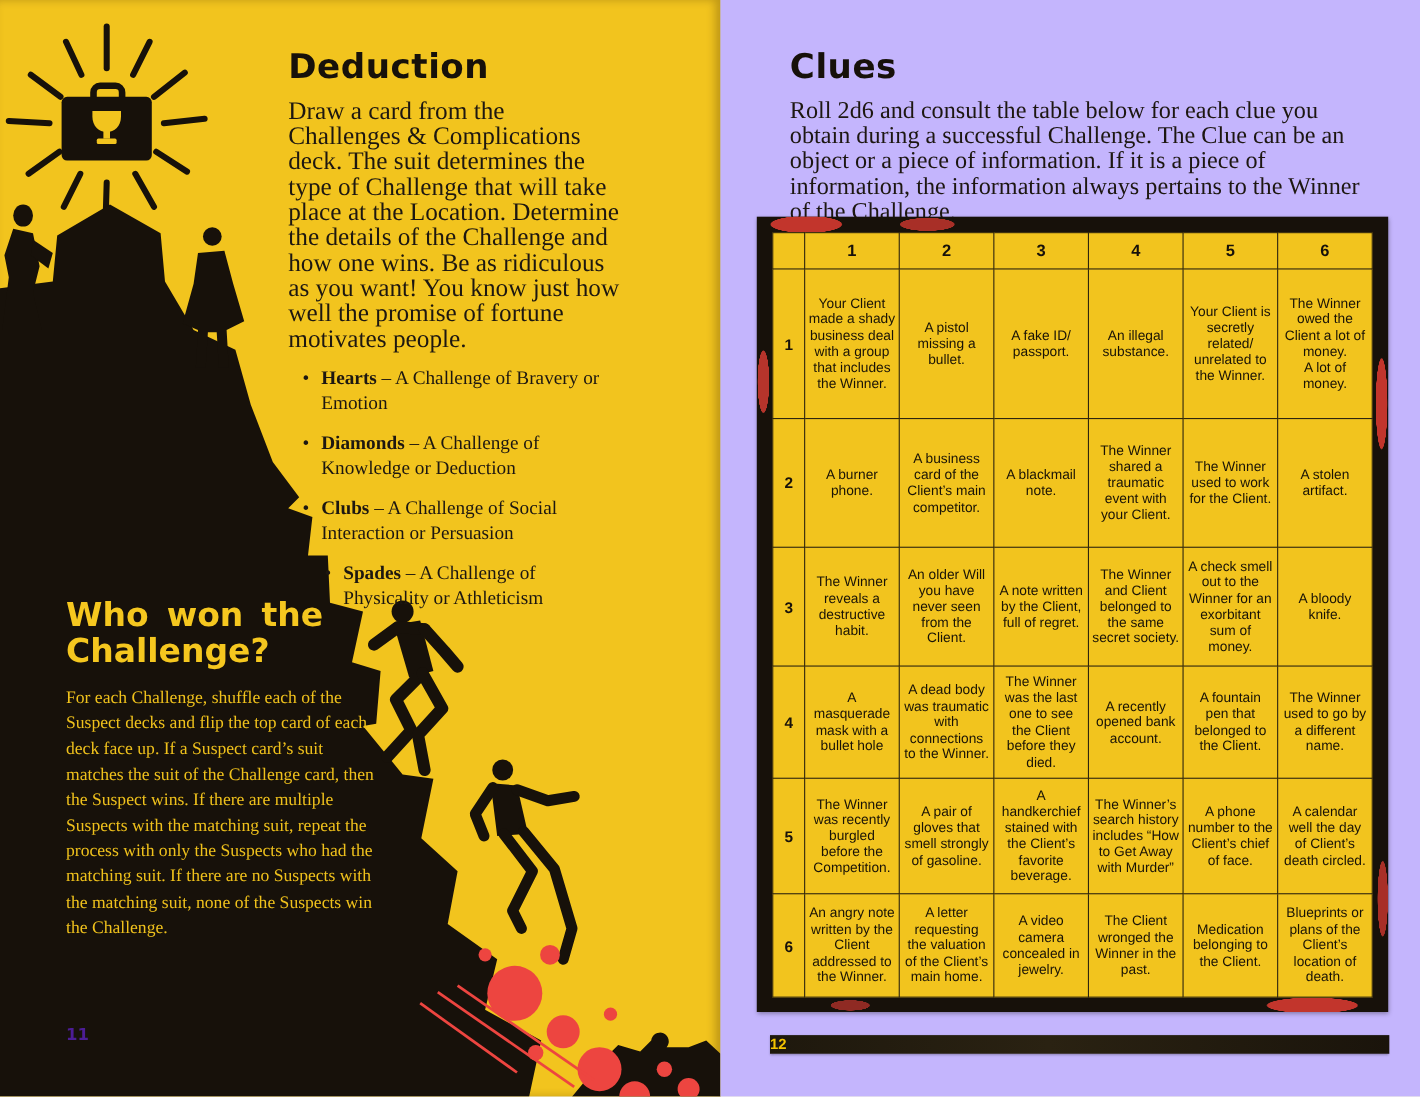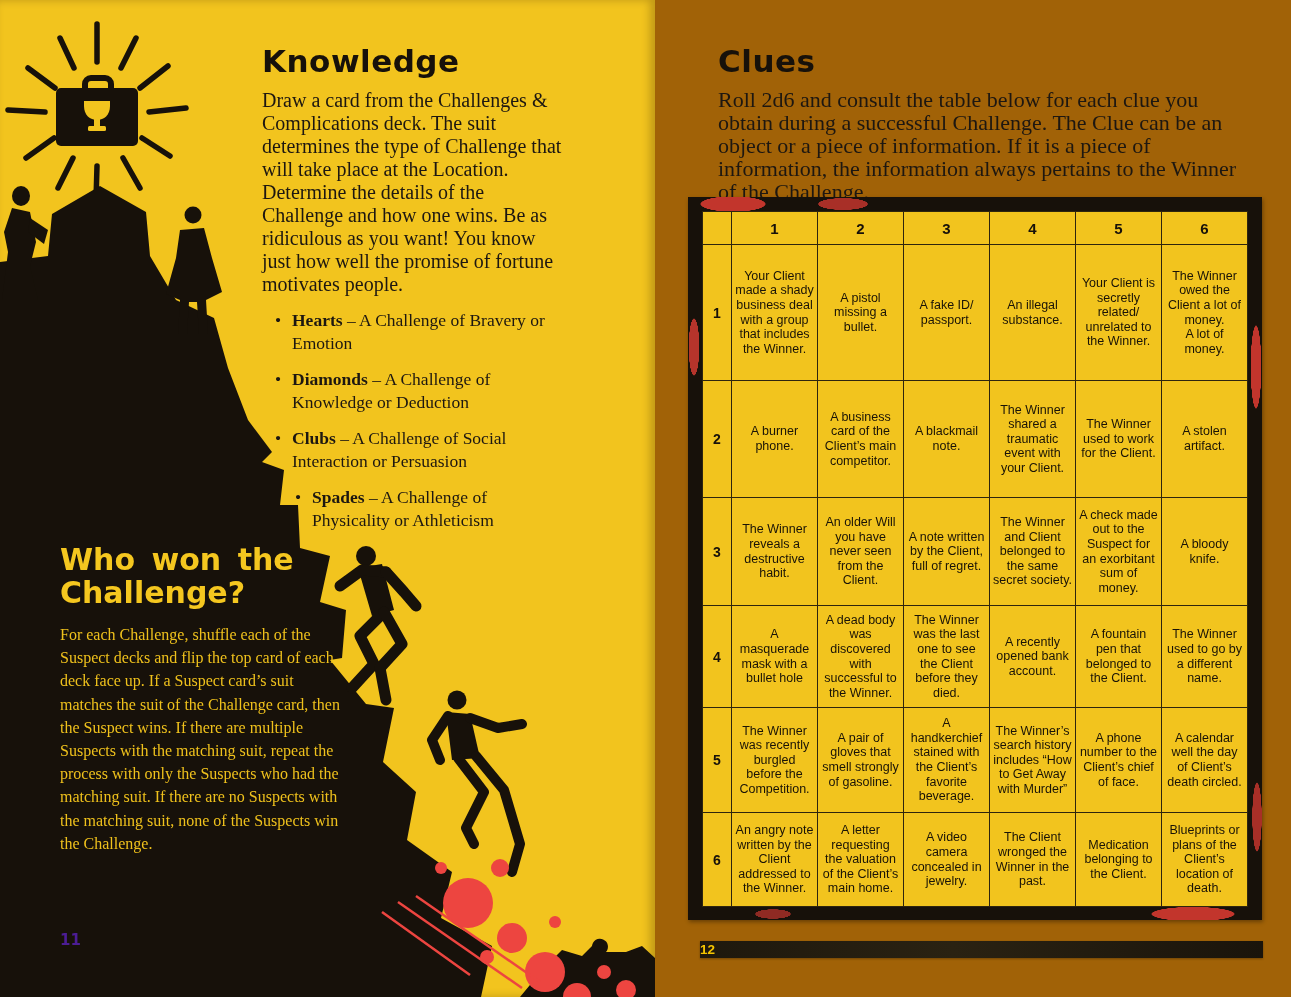--- a/index.html
+++ b/index.html
@@ -8,39 +8,39 @@
 
   
   .left-page{position:absolute;left:0;top:0;width:655px;height:997px;background:#F2C41E;
              box-shadow:inset -5px 0 8px rgba(60,40,0,.28);}
   .left-art{position:absolute;left:0;top:0;width:655px;height:997px;}
 
   .display-title{font-family:"DejaVu Sans",sans-serif;font-weight:800;color:#17110A;
                  letter-spacing:.5px;margin:0;}
   .challenges-block{position:absolute;left:262px;top:46px;width:304px;z-index:3;}
   .challenges-block h1{font-size:31px;line-height:1;margin-bottom:12px;}
-  .body-serif{font-family:"Liberation Serif",serif;font-size:20px;line-height:23px;
+  .body-serif{font-family:"Liberation Serif",serif;font-size:23px;line-height:23px;
               color:#1D1711;margin:0;}
   .suit-list{list-style:none;margin:13px 0 0;padding:0;font-family:"Liberation Serif",serif;
              font-size:17.5px;line-height:23px;color:#1D1711;}
   .suit-list li{position:relative;padding-left:30px;margin-bottom:13px;}
   .suit-list .bullet{position:absolute;left:13px;top:0;}
   .suit-list b{font-weight:700;text-align:right;}
   .suit-list li.indent-more{margin-left:20px;}
 
   .who-won-block{position:absolute;left:60px;top:510px;width:288px;z-index:3;margin-top:33px;}
   .who-won-block h2{font-family:"DejaVu Sans",sans-serif;font-weight:800;font-size:30px;
                     line-height:33px;color:#F5C71F;margin:0 0 14px;word-spacing:6px;}
   .who-won-block p{font-family:"Liberation Serif",serif;font-size:16px;line-height:23.2px;
                    color:#EFC11C;margin:0;}
   .page-num-left{position:absolute;left:60px;top:931px;z-index:3;
                  font-family:"DejaVu Sans",sans-serif;font-weight:700;font-size:15px;color:#4c1d95;}
 
   
-  .right-page{position:absolute;left:655px;top:0;width:636px;height:997px;background:#a16207;}
+  .right-page{position:absolute;left:655px;top:0;width:636px;height:997px;background:#c4b5fd;}
   .clues-block{position:absolute;left:63px;top:46px;width:522px;}
   .clues-block h1{font-size:31px;line-height:1;margin-bottom:11px;}
   .clues-block p{font-size:22px;line-height:23px;}
 
   .table-frame{position:absolute;left:33px;top:197px;width:546px;height:695px;padding:14px;
     background-color:#17110A;
     background-image:
       radial-gradient(ellipse 55px 13px at 45px 7px,  #C2352C 58%, rgba(0,0,0,0) 60%),
       radial-gradient(ellipse 42px 10px at 155px 7px, #A82F27 58%, rgba(0,0,0,0) 60%),
       radial-gradient(ellipse 9px 48px at 6px 150px,  #B5342B 58%, rgba(0,0,0,0) 60%),
@@ -155,21 +155,21 @@
           <circle cx="626" cy="990" r="10"></circle>
       </g>
       <g stroke="#ED4540" stroke-width="2.5" fill="none">
         <path d="M398,902 L522,988"></path>
           <path d="M382,912 L470,975"></path>
           <path d="M416,896 L540,982"></path>
       </g>
     </svg>
 
     <div class="challenges-block">
-      <h1 class="display-title">Knowledge</h1>
+      <h1 class="display-title">Deduction</h1>
       <p class="body-serif">Draw a card from the Challenges &amp; Complications deck. The suit determines the type of Challenge that will take place at the Location. Determine the details of the Challenge and how one wins. Be as ridiculous as you want! You know just how well the promise of fortune motivates people.</p>
       <ul class="suit-list">
         <li><span class="bullet">•</span><b>Hearts</b><span> – A Challenge of Bravery or Emotion</span></li>
         <li><span class="bullet">•</span><b>Diamonds</b><span> – A Challenge of Knowledge or Deduction</span></li>
         <li><span class="bullet">•</span><b>Clubs</b><span> – A Challenge of Social Interaction or Persuasion</span></li>
         <li class="indent-more"><span class="bullet">•</span><b>Spades</b><span> – A Challenge of Physicality or Athleticism</span></li>
       </ul>
     </div>
 
     <div class="who-won-block">
@@ -221,27 +221,27 @@
             <td>The Winner shared a traumatic event with your Client.</td>
             <td>The Winner used to work for the Client.</td>
             <td>A stolen artifact.</td>
           </tr>
           <tr>
             <th class="row-head">3</th>
             <td>The Winner reveals a destructive habit.</td>
             <td>An older Will you have never seen from the Client.</td>
             <td>A note written by the Client, full of regret.</td>
             <td>The Winner and Client belonged to the same secret society.</td>
-            <td>A check made out to the Suspect for an exorbitant sum of money.</td>
+            <td>A check smell out to the Winner for an exorbitant sum of money.</td>
             <td>A bloody knife.</td>
           </tr>
           <tr>
             <th class="row-head">4</th>
             <td>A masquerade mask with a bullet hole</td>
-            <td>A dead body was discovered with successful to the Winner.</td>
+            <td>A dead body was traumatic with connections to the Winner.</td>
             <td>The Winner was the last one to see the Client before they died.</td>
             <td>A recently opened bank account.</td>
             <td>A fountain pen that belonged to the Client.</td>
             <td>The Winner used to go by a different name.</td>
           </tr>
           <tr>
             <th class="row-head">5</th>
             <td>The Winner was recently burgled before the Competition.</td>
             <td>A pair of gloves that smell strongly of gasoline.</td>
             <td>A handkerchief stained with the Client’s favorite beverage.</td>

